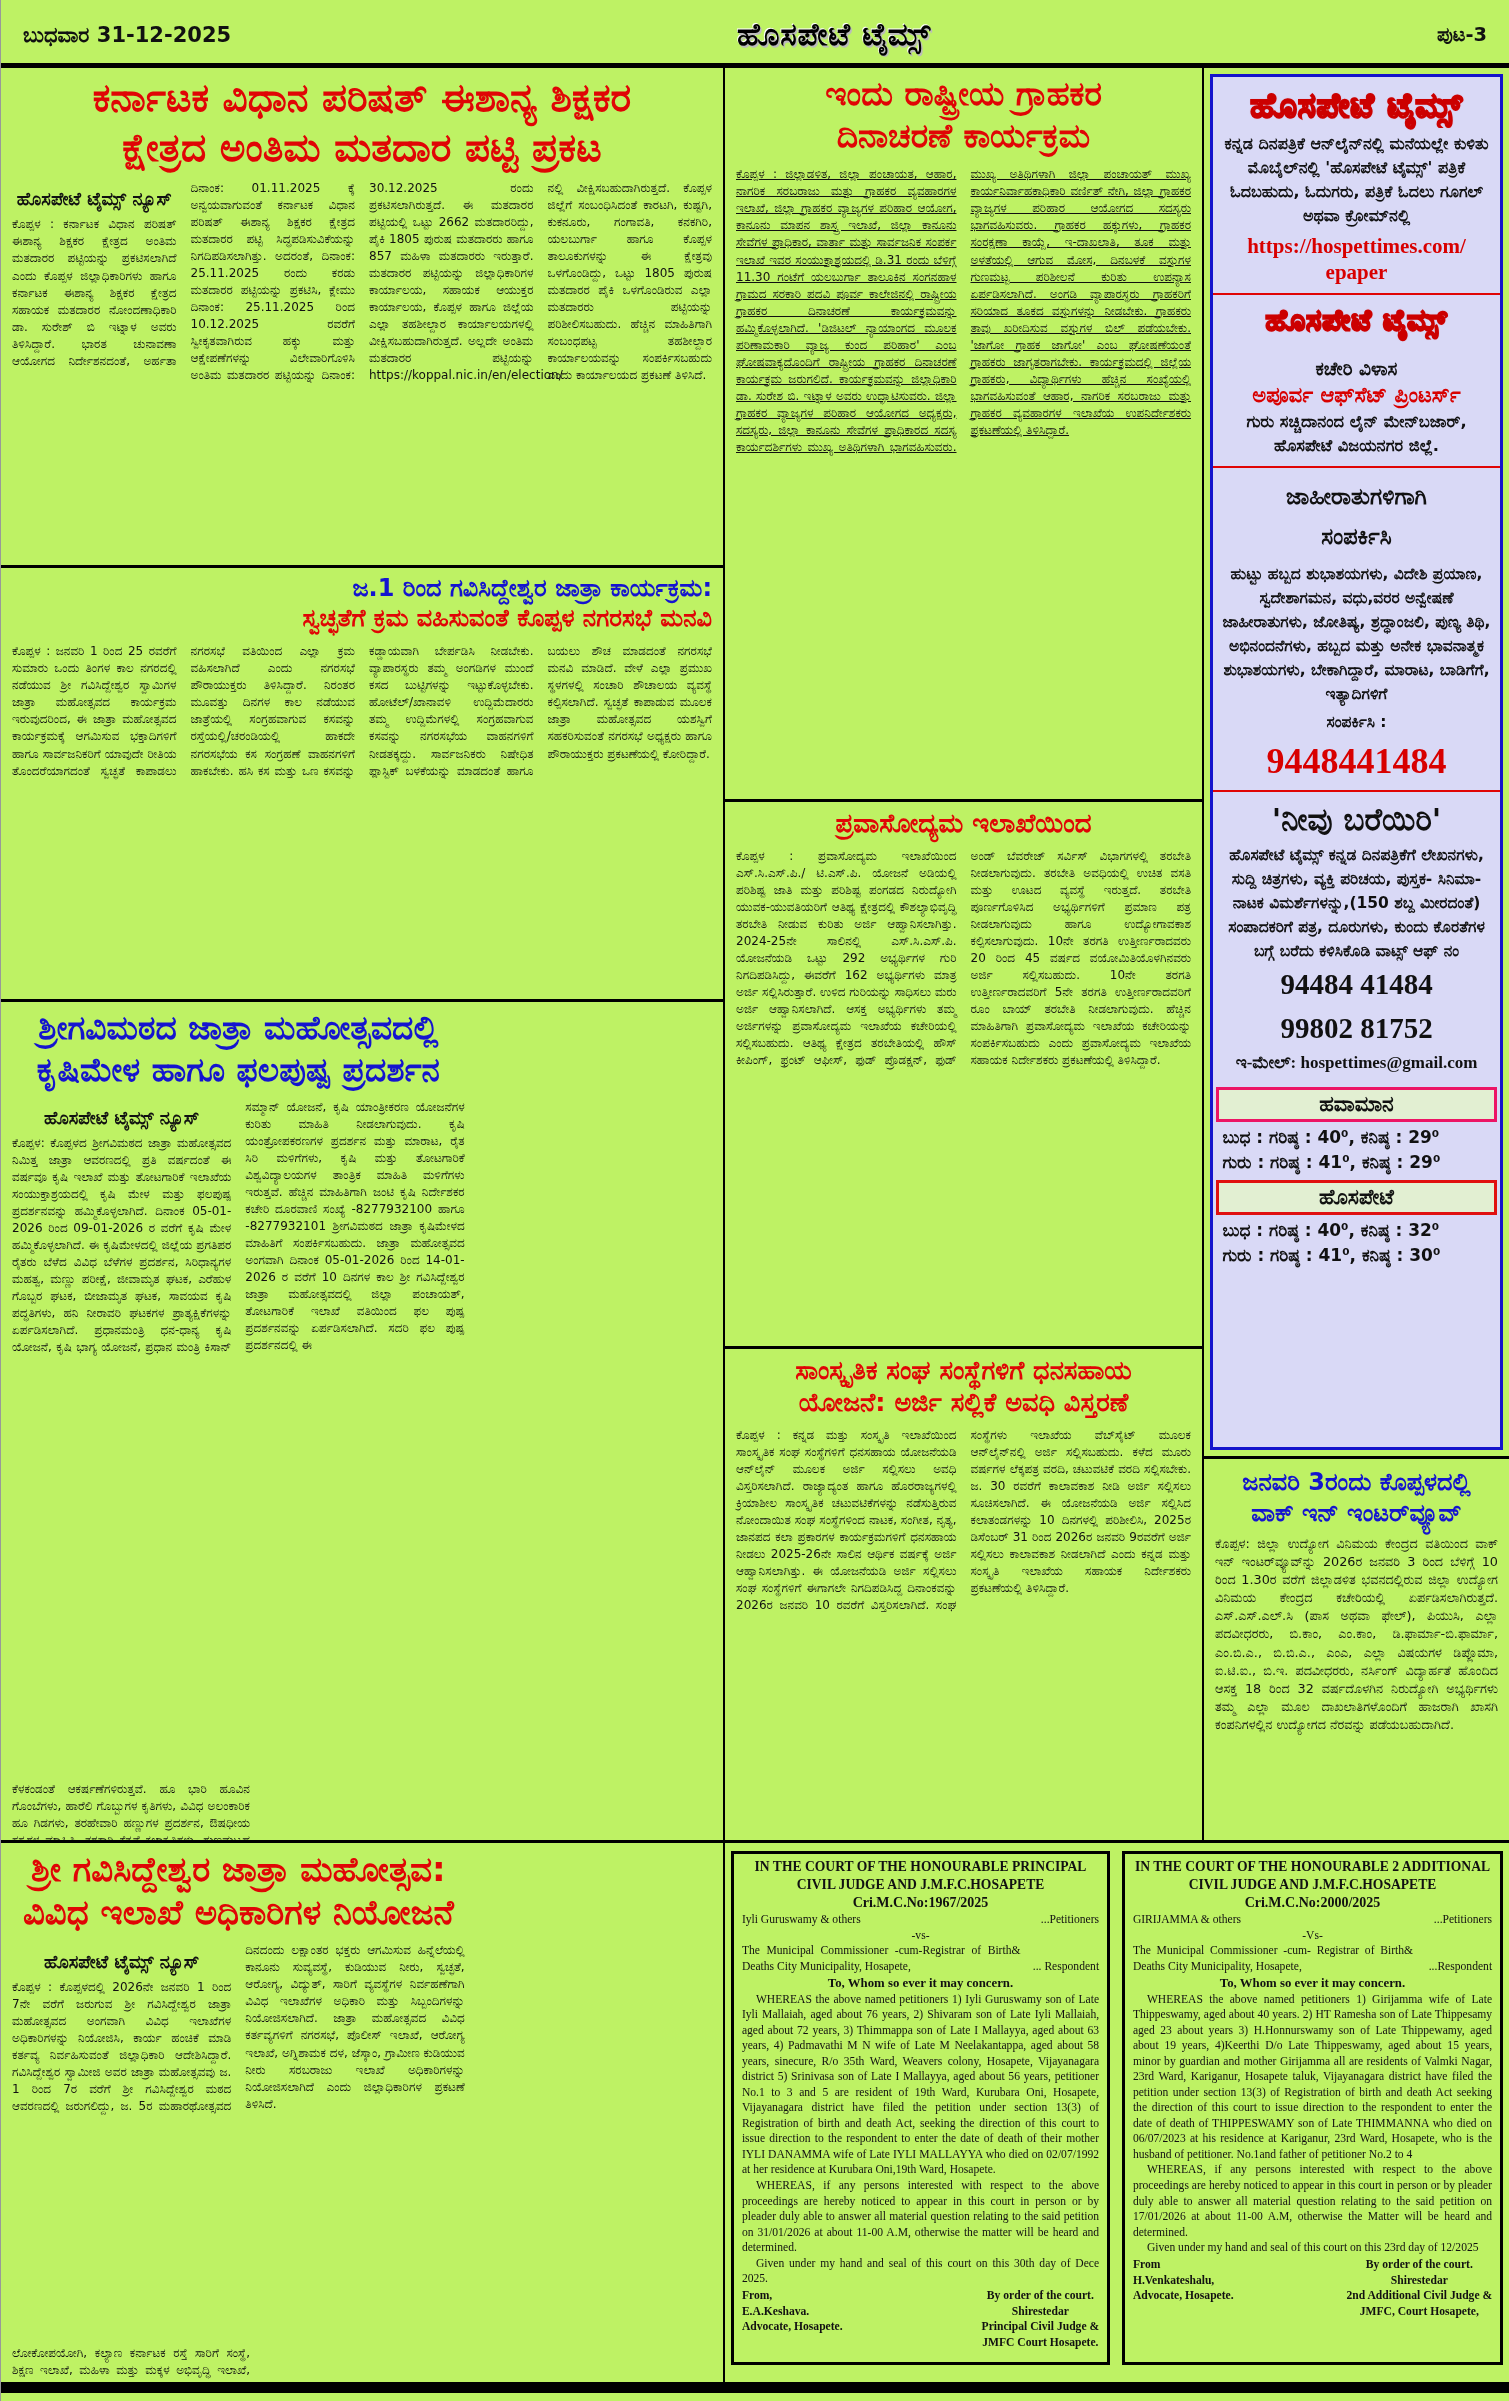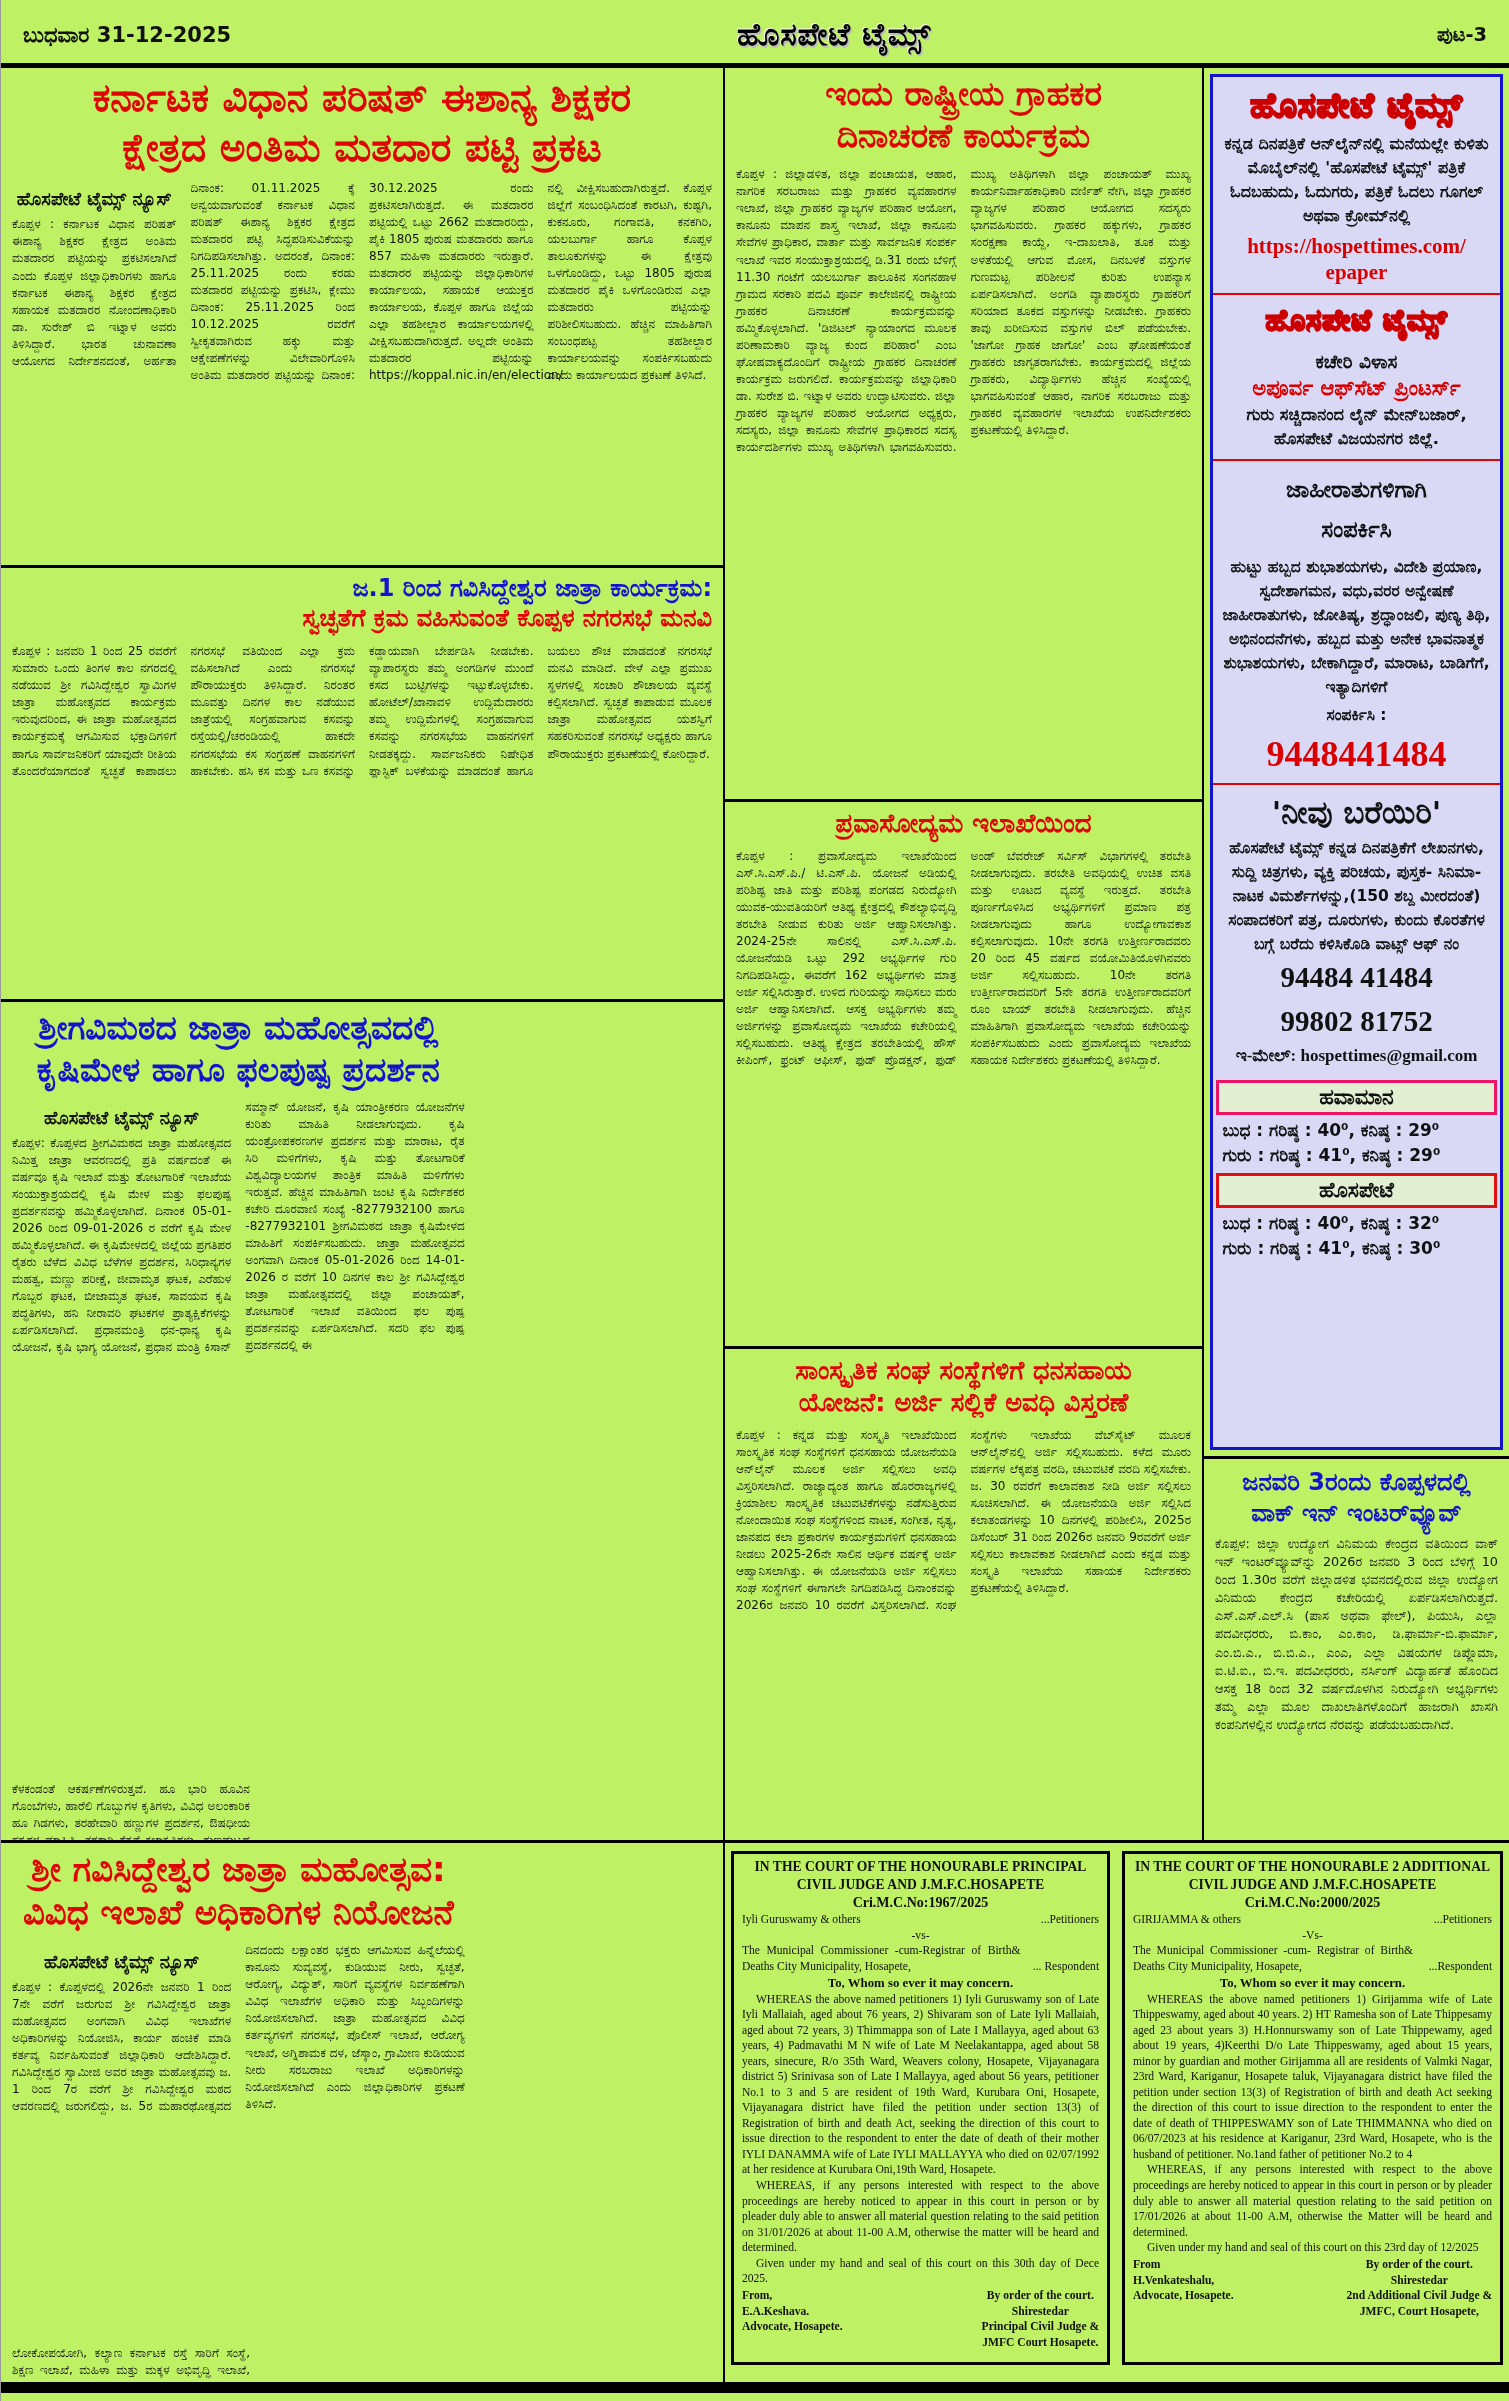--- a/index.html
+++ b/index.html
@@ -56,21 +56,21 @@
   .sidebar-wrap { padding:6.2px 6.2px 0 6.2px; }
   .sb-box { border:3.9px solid #1414cc; background:#d9d9f6; height:1376px; overflow:hidden; }
   .sb-sec { padding:7.7px 7.7px; }
   .sb-sep { border-top:2.3px solid #e00505; }
   .bubble { text-align:center; font-weight:bold; color:#fff;
             -webkit-text-stroke:1.9px #cc0000; text-shadow:0 0 1.5px #cc0000; letter-spacing:0.8px; }
   .bubble-lg { font-size:34px; }
   .bubble-md { font-size:29px; }
   .sb-txt { text-align:center; font-size:16px; font-weight:bold; line-height:1.5; margin-top:6.2px; }
   .sb-url { text-align:center; color:#d80000; font-weight:bold; font-size:21px; font-family:"Liberation Serif", serif; line-height:1.25; margin-top:4.6px; }
-  .sb-label { text-align:center; font-size:18.6px; font-weight:bold; margin-top:13px; }
+  .sb-label { text-align:center; font-size:18.6px; font-weight:bold; margin-top:20px; }
   .sb-printer { text-align:center; font-size:21px; font-weight:bold; color:#d80000; margin-top:3.1px; }
   .sb-addr { text-align:center; font-size:16.3px; font-weight:bold; line-height:1.5; margin-top:3.1px; }
   .sb-adtitle { text-align:center; font-size:22.5px; font-weight:bold; line-height:1.8; }
   .sb-adbody { text-align:center; font-size:15.5px; font-weight:bold; line-height:1.55; margin-top:4.6px; }
   .sb-phone-big { text-align:center; font-size:36px; font-weight:bold; color:#d80000; font-family:"Liberation Serif", serif; margin-top:6.2px; }
   .sb-write-title { text-align:center; font-size:31px; font-weight:bold; margin-top:1.5px; }
   .sb-phone2 { text-align:center; font-size:29px; font-weight:bold; font-family:"Liberation Serif", serif; line-height:1.5; }
   .sb-email { text-align:center; font-size:17px; font-weight:bold; font-family:"Liberation Serif", serif; margin-top:3.1px; }
   .weather-h { background:#e2efd2; border:3.1px solid #ec1565; text-align:center; font-weight:bold; font-size:21px; margin:6.2px 3.1px 3.1px 3.1px; padding:2.3px 0; }
   .weather-h.red-b { border-color:#e01010; }
@@ -157,21 +157,21 @@
           </div>
         </div>
       </div>
     </div>
 
     <div class="region mid">
 
       <div class="art m1">
         <div class="hl hl-m1 red">ಇಂದು ರಾಷ್ಟ್ರೀಯ ಗ್ರಾಹಕರ</div>
         <div class="hl hl-m1 red">ದಿನಾಚರಣೆ ಕಾರ್ಯಕ್ರಮ</div>
-        <div class="body-txt cols-2" style="height:604px; margin-top:9.3px;">
+        <div class="body-txt cols-2" style="height:604px; margin-top:9.3px;text-decoration:underline;">
           <span>ಕೊಪ್ಪಳ : ಜಿಲ್ಲಾಡಳಿತ, ಜಿಲ್ಲಾ ಪಂಚಾಯತ, ಆಹಾರ, ನಾಗರಿಕ ಸರಬರಾಜು ಮತ್ತು ಗ್ರಾಹಕರ ವ್ಯವಹಾರಗಳ ಇಲಾಖೆ, ಜಿಲ್ಲಾ ಗ್ರಾಹಕರ ವ್ಯಾಜ್ಯಗಳ ಪರಿಹಾರ ಆಯೋಗ, ಕಾನೂನು ಮಾಪನ ಶಾಸ್ತ್ರ ಇಲಾಖೆ, ಜಿಲ್ಲಾ ಕಾನೂನು ಸೇವೆಗಳ ಪ್ರಾಧಿಕಾರ, ವಾರ್ತಾ ಮತ್ತು ಸಾರ್ವಜನಿಕ ಸಂಪರ್ಕ ಇಲಾಖೆ ಇವರ ಸಂಯುಕ್ತಾಶ್ರಯದಲ್ಲಿ ಡಿ.31 ರಂದು ಬೆಳಿಗ್ಗೆ 11.30 ಗಂಟೆಗೆ ಯಲಬುರ್ಗಾ ತಾಲೂಕಿನ ಸಂಗನಹಾಳ ಗ್ರಾಮದ ಸರಕಾರಿ ಪದವಿ ಪೂರ್ವ ಕಾಲೇಜಿನಲ್ಲಿ ರಾಷ್ಟ್ರೀಯ ಗ್ರಾಹಕರ ದಿನಾಚರಣೆ ಕಾರ್ಯಕ್ರಮವನ್ನು ಹಮ್ಮಿಕೊಳ್ಳಲಾಗಿದೆ. 'ಡಿಜಿಟಲ್ ನ್ಯಾಯಾಂಗದ ಮೂಲಕ ಪರಿಣಾಮಕಾರಿ ವ್ಯಾಜ್ಯ ಕುಂದ ಪರಿಹಾರ' ಎಂಬ ಘೋಷವಾಕ್ಯದೊಂದಿಗೆ ರಾಷ್ಟ್ರೀಯ ಗ್ರಾಹಕರ ದಿನಾಚರಣೆ ಕಾರ್ಯಕ್ರಮ ಜರುಗಲಿದೆ. ಕಾರ್ಯಕ್ರಮವನ್ನು ಜಿಲ್ಲಾಧಿಕಾರಿ ಡಾ. ಸುರೇಶ ಬಿ. ಇಟ್ನಾಳ ಅವರು ಉದ್ಘಾಟಿಸುವರು. ಜಿಲ್ಲಾ ಗ್ರಾಹಕರ ವ್ಯಾಜ್ಯಗಳ ಪರಿಹಾರ ಆಯೋಗದ ಅಧ್ಯಕ್ಷರು, ಸದಸ್ಯರು, ಜಿಲ್ಲಾ ಕಾನೂನು ಸೇವೆಗಳ ಪ್ರಾಧಿಕಾರದ ಸದಸ್ಯ ಕಾರ್ಯದರ್ಶಿಗಳು ಮುಖ್ಯ ಅತಿಥಿಗಳಾಗಿ ಭಾಗವಹಿಸುವರು. ಮುಖ್ಯ ಅತಿಥಿಗಳಾಗಿ ಜಿಲ್ಲಾ ಪಂಚಾಯತ್ ಮುಖ್ಯ ಕಾರ್ಯನಿರ್ವಾಹಕಾಧಿಕಾರಿ ವರ್ಣಿತ್ ನೇಗಿ, ಜಿಲ್ಲಾ ಗ್ರಾಹಕರ ವ್ಯಾಜ್ಯಗಳ ಪರಿಹಾರ ಆಯೋಗದ ಸದಸ್ಯರು ಭಾಗವಹಿಸುವರು. ಗ್ರಾಹಕರ ಹಕ್ಕುಗಳು, ಗ್ರಾಹಕರ ಸಂರಕ್ಷಣಾ ಕಾಯ್ದೆ, ಇ-ದಾಖಲಾತಿ, ತೂಕ ಮತ್ತು ಅಳತೆಯಲ್ಲಿ ಆಗುವ ಮೋಸ, ದಿನಬಳಕೆ ವಸ್ತುಗಳ ಗುಣಮಟ್ಟ ಪರಿಶೀಲನೆ ಕುರಿತು ಉಪನ್ಯಾಸ ಏರ್ಪಡಿಸಲಾಗಿದೆ. ಅಂಗಡಿ ವ್ಯಾಪಾರಸ್ಥರು ಗ್ರಾಹಕರಿಗೆ ಸರಿಯಾದ ತೂಕದ ವಸ್ತುಗಳನ್ನು ನೀಡಬೇಕು. ಗ್ರಾಹಕರು ತಾವು ಖರೀದಿಸುವ ವಸ್ತುಗಳ ಬಿಲ್ ಪಡೆಯಬೇಕು. 'ಜಾಗೋ ಗ್ರಾಹಕ ಜಾಗೋ' ಎಂಬ ಘೋಷಣೆಯಂತೆ ಗ್ರಾಹಕರು ಜಾಗೃತರಾಗಬೇಕು. ಕಾರ್ಯಕ್ರಮದಲ್ಲಿ ಜಿಲ್ಲೆಯ ಗ್ರಾಹಕರು, ವಿದ್ಯಾರ್ಥಿಗಳು ಹೆಚ್ಚಿನ ಸಂಖ್ಯೆಯಲ್ಲಿ ಭಾಗವಹಿಸುವಂತೆ ಆಹಾರ, ನಾಗರಿಕ ಸರಬರಾಜು ಮತ್ತು ಗ್ರಾಹಕರ ವ್ಯವಹಾರಗಳ ಇಲಾಖೆಯ ಉಪನಿರ್ದೇಶಕರು ಪ್ರಕಟಣೆಯಲ್ಲಿ ತಿಳಿಸಿದ್ದಾರೆ.</span>
         </div>
       </div>
 
       <div class="rule-h"></div>
 
       <div class="art m2">
         <div class="hl hl-m2 red">ಪ್ರವಾಸೋದ್ಯಮ ಇಲಾಖೆಯಿಂದ</div>
         <div class="body-txt cols-2" style="height:434px; margin-top:7.7px;">
           <span>ಕೊಪ್ಪಳ : ಪ್ರವಾಸೋದ್ಯಮ ಇಲಾಖೆಯಿಂದ ಎಸ್.ಸಿ.ಎಸ್.ಪಿ./ ಟಿ.ಎಸ್.ಪಿ. ಯೋಜನೆ ಅಡಿಯಲ್ಲಿ ಪರಿಶಿಷ್ಟ ಜಾತಿ ಮತ್ತು ಪರಿಶಿಷ್ಟ ಪಂಗಡದ ನಿರುದ್ಯೋಗಿ ಯುವಕ-ಯುವತಿಯರಿಗೆ ಆತಿಥ್ಯ ಕ್ಷೇತ್ರದಲ್ಲಿ ಕೌಶಲ್ಯಾಭಿವೃದ್ಧಿ ತರಬೇತಿ ನೀಡುವ ಕುರಿತು ಅರ್ಜಿ ಆಹ್ವಾನಿಸಲಾಗಿತ್ತು. 2024-25ನೇ ಸಾಲಿನಲ್ಲಿ ಎಸ್.ಸಿ.ಎಸ್.ಪಿ. ಯೋಜನೆಯಡಿ ಒಟ್ಟು 292 ಅಭ್ಯರ್ಥಿಗಳ ಗುರಿ ನಿಗದಿಪಡಿಸಿದ್ದು, ಈವರೆಗೆ 162 ಅಭ್ಯರ್ಥಿಗಳು ಮಾತ್ರ ಅರ್ಜಿ ಸಲ್ಲಿಸಿರುತ್ತಾರೆ. ಉಳಿದ ಗುರಿಯನ್ನು ಸಾಧಿಸಲು ಮರು ಅರ್ಜಿ ಆಹ್ವಾನಿಸಲಾಗಿದೆ. ಆಸಕ್ತ ಅಭ್ಯರ್ಥಿಗಳು ತಮ್ಮ ಅರ್ಜಿಗಳನ್ನು ಪ್ರವಾಸೋದ್ಯಮ ಇಲಾಖೆಯ ಕಚೇರಿಯಲ್ಲಿ ಸಲ್ಲಿಸಬಹುದು. ಆತಿಥ್ಯ ಕ್ಷೇತ್ರದ ತರಬೇತಿಯಲ್ಲಿ ಹೌಸ್ ಕೀಪಿಂಗ್, ಫ್ರಂಟ್ ಆಫೀಸ್, ಫುಡ್ ಪ್ರೊಡಕ್ಷನ್, ಫುಡ್ ಅಂಡ್ ಬೆವರೇಜ್ ಸರ್ವಿಸ್ ವಿಭಾಗಗಳಲ್ಲಿ ತರಬೇತಿ ನೀಡಲಾಗುವುದು. ತರಬೇತಿ ಅವಧಿಯಲ್ಲಿ ಉಚಿತ ವಸತಿ ಮತ್ತು ಊಟದ ವ್ಯವಸ್ಥೆ ಇರುತ್ತದೆ. ತರಬೇತಿ ಪೂರ್ಣಗೊಳಿಸಿದ ಅಭ್ಯರ್ಥಿಗಳಿಗೆ ಪ್ರಮಾಣ ಪತ್ರ ನೀಡಲಾಗುವುದು ಹಾಗೂ ಉದ್ಯೋಗಾವಕಾಶ ಕಲ್ಪಿಸಲಾಗುವುದು. 10ನೇ ತರಗತಿ ಉತ್ತೀರ್ಣರಾದವರು 20 ರಿಂದ 45 ವರ್ಷದ ವಯೋಮಿತಿಯೊಳಗಿನವರು ಅರ್ಜಿ ಸಲ್ಲಿಸಬಹುದು. 10ನೇ ತರಗತಿ ಉತ್ತೀರ್ಣರಾದವರಿಗೆ 5ನೇ ತರಗತಿ ಉತ್ತೀರ್ಣರಾದವರಿಗೆ ರೂಂ ಬಾಯ್ ತರಬೇತಿ ನೀಡಲಾಗುವುದು. ಹೆಚ್ಚಿನ ಮಾಹಿತಿಗಾಗಿ ಪ್ರವಾಸೋದ್ಯಮ ಇಲಾಖೆಯ ಕಚೇರಿಯನ್ನು ಸಂಪರ್ಕಿಸಬಹುದು ಎಂದು ಪ್ರವಾಸೋದ್ಯಮ ಇಲಾಖೆಯ ಸಹಾಯಕ ನಿರ್ದೇಶಕರು ಪ್ರಕಟಣೆಯಲ್ಲಿ ತಿಳಿಸಿದ್ದಾರೆ.</span>

